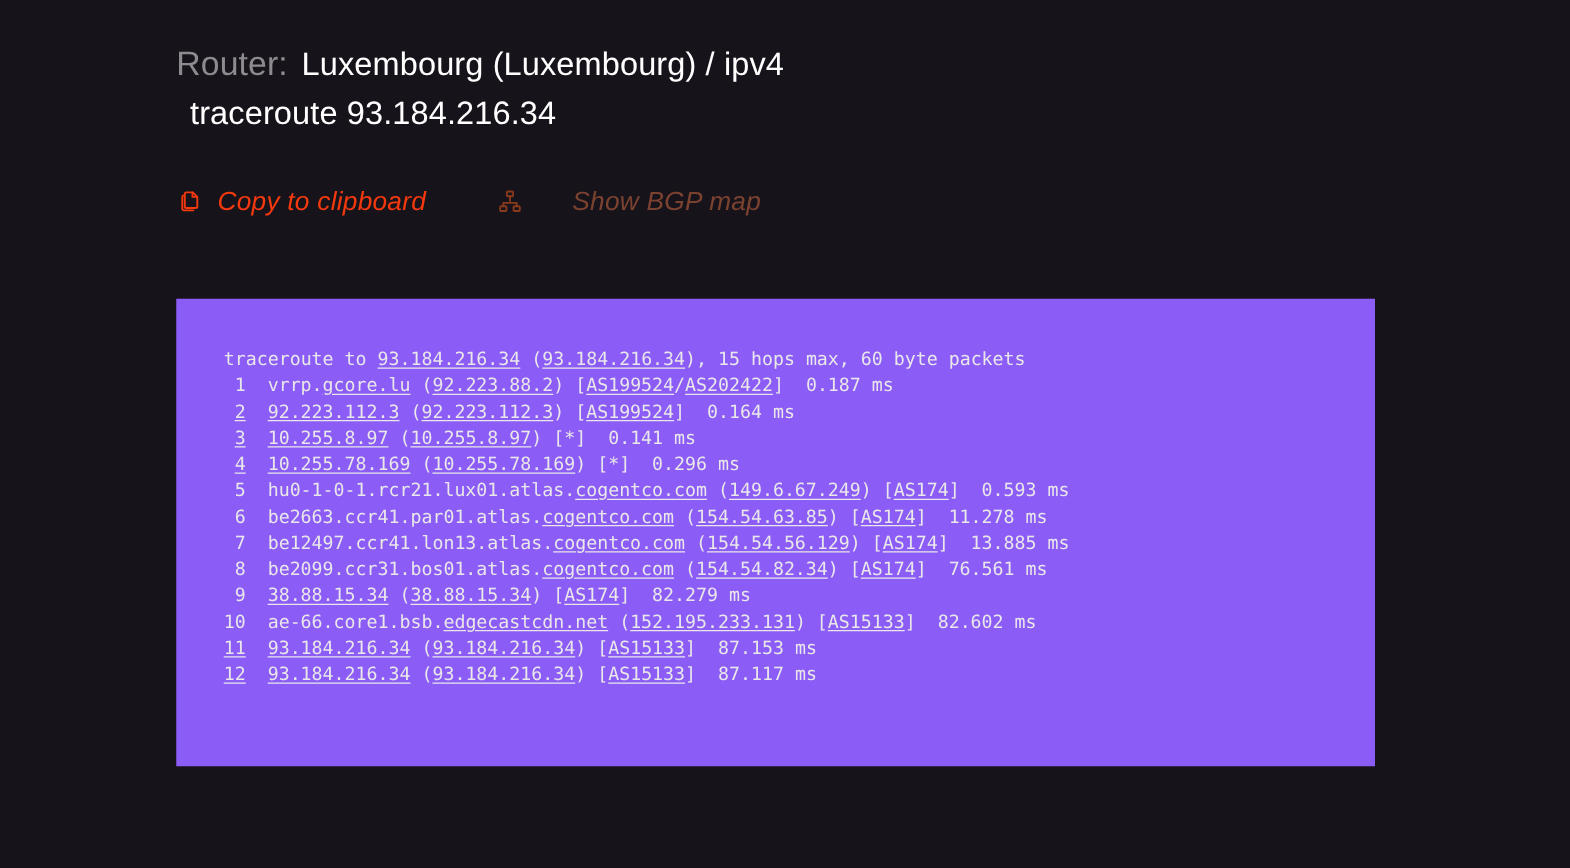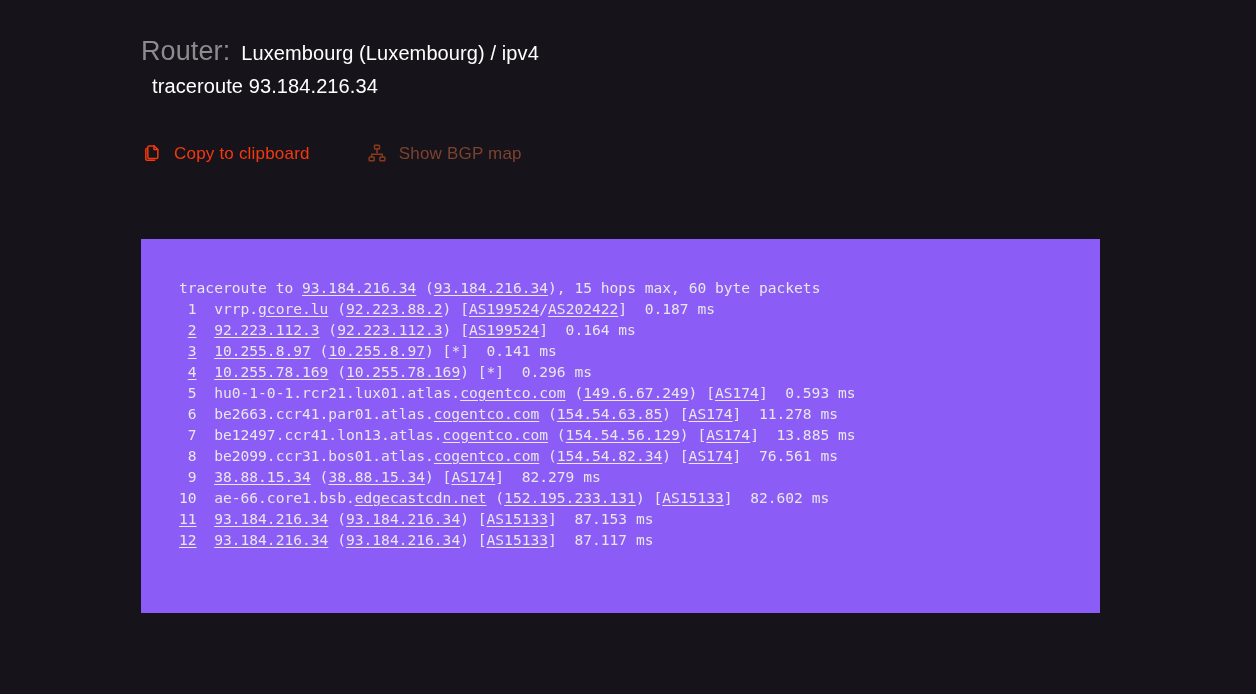--- a/index.html
+++ b/index.html
@@ -35,21 +35,21 @@
   }
   .header-row.router  { margin-bottom: 8px; }
   .header-label {
     color: #8d8b8f;
     font-size: 27px;
     font-weight: 400;
     letter-spacing: 0.1px;
   }
   .header-value {
     color: #ffffff;
-    font-size: 20px;
+    font-size: 26px;
     font-weight: 400;
     margin-left: 11px;
     letter-spacing: 0.1px;
   }
 
   
   .actions {
     display: flex;
     align-items: center;
     margin-top: 42px;
@@ -66,26 +66,27 @@
   .action .ico {
     display: inline-flex;
     align-items: center;
     justify-content: center;
     width: 22px;
     height: 22px;
     margin-right: 11px;
     flex: 0 0 auto;
   }
   .action .lbl {
-    font-size: 17px;
+    font-size: 21px;
     letter-spacing: 0.2px;
+    font-style: italic;
   }
   .action.enabled .lbl { color: #f4390f; }
   .action.enabled .ico svg { stroke: #f4390f; }
-  .action.disabled { cursor: default; }
+  .action.disabled { cursor: default; gap: 28px; }
   .action.disabled .lbl { color: #7c4230; }
   .action.disabled .ico svg { stroke: #8a3a1c; }
 
   
   .terminal {
     position: absolute;
     left: 141px;
     top: 239px;
     width: 959px;
     height: 374px;

